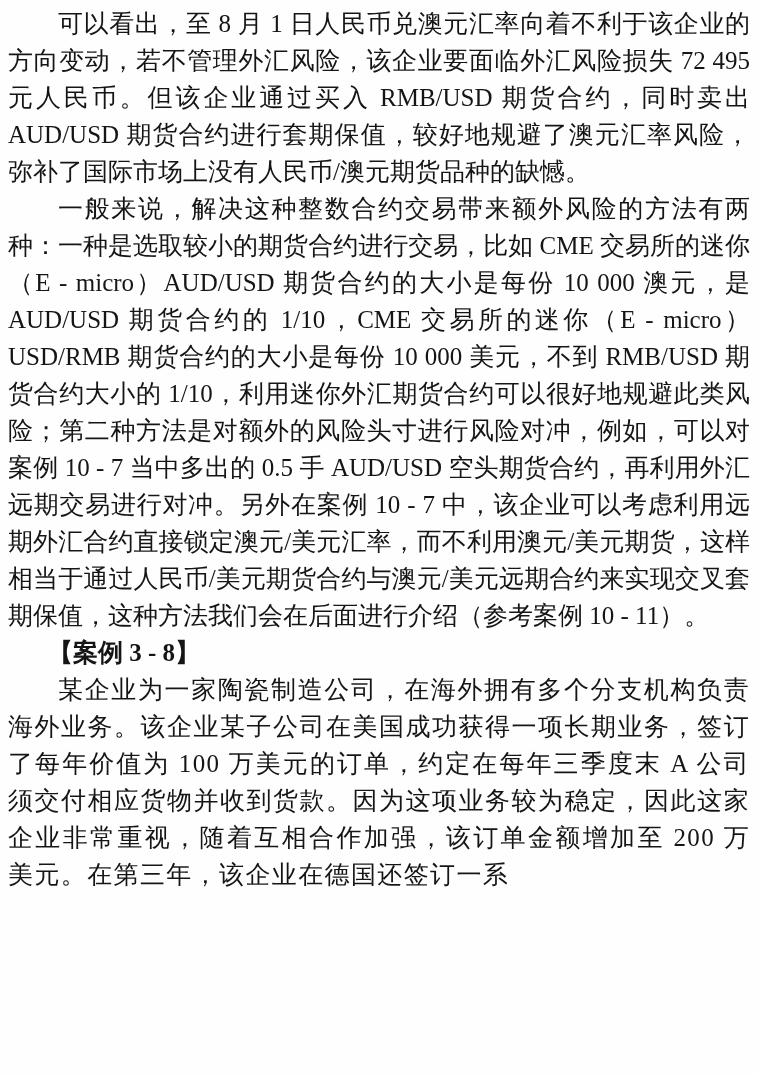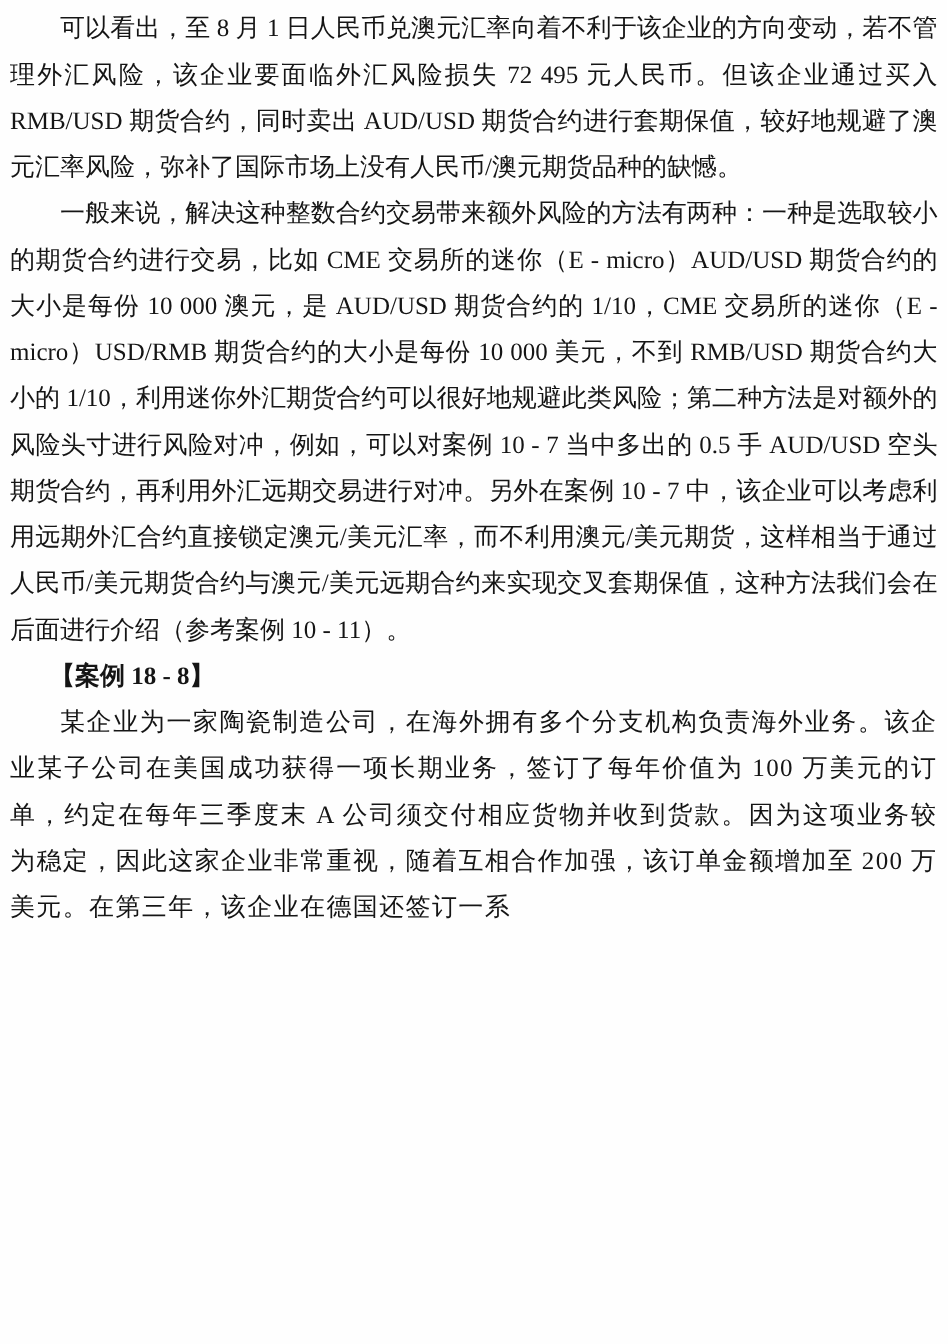--- a/index.html
+++ b/index.html
@@ -8,21 +8,21 @@
     background: #ffffff;
   }
   .page {
     position: relative;
     box-sizing: border-box;
     width: 758px;
     height: 1075px;
     background: #fefefe;
     color: #151515;
     font-family: "Liberation Serif", "DejaVu Serif", serif;
-    font-size: 20px;
+    font-size: 25px;
     line-height: 37px;
     padding: 5px 8px 0 8px;
     text-align: justify;
     overflow: hidden;
   }
   .para {
     margin: 0;
     text-indent: 2em;
     word-break: break-word;
   }
@@ -33,15 +33,15 @@
   .para.case {
     letter-spacing: 0.055em;
   }
 </style>
 </head>
 <body>
 
 <div class="page">
   <p class="para">可以看出，至 8 月 1 日人民币兑澳元汇率向着不利于该企业的方向变动，若不管理外汇风险，该企业要面临外汇风险损失 72 495 元人民币。但该企业通过买入 RMB/USD 期货合约，同时卖出 AUD/USD 期货合约进行套期保值，较好地规避了澳元汇率风险，弥补了国际市场上没有人民币/澳元期货品种的缺憾。</p>
   <p class="para">一般来说，解决这种整数合约交易带来额外风险的方法有两种：一种是选取较小的期货合约进行交易，比如 CME 交易所的迷你（E - micro）AUD/USD 期货合约的大小是每份 10 000 澳元，是 AUD/USD 期货合约的 1/10，CME 交易所的迷你（E - micro）USD/RMB 期货合约的大小是每份 10 000 美元，不到 RMB/USD 期货合约大小的 1/10，利用迷你外汇期货合约可以很好地规避此类风险；第二种方法是对额外的风险头寸进行风险对冲，例如，可以对案例 10 - 7 当中多出的 0.5 手 AUD/USD 空头期货合约，再利用外汇远期交易进行对冲。另外在案例 10 - 7 中，该企业可以考虑利用远期外汇合约直接锁定澳元/美元汇率，而不利用澳元/美元期货，这样相当于通过人民币/美元期货合约与澳元/美元远期合约来实现交叉套期保值，这种方法我们会在后面进行介绍（参考案例 10 - 11）。</p>
-  <p class="para heading">【案例 18 - 8】</p>
+  <p class="para heading">【案例 3 - 8】</p>
   <p class="para case">某企业为一家陶瓷制造公司，在海外拥有多个分支机构负责海外业务。该企业某子公司在美国成功获得一项长期业务，签订了每年价值为 100 万美元的订单，约定在每年三季度末 A 公司须交付相应货物并收到货款。因为这项业务较为稳定，因此这家企业非常重视，随着互相合作加强，该订单金额增加至 200 万美元。在第三年，该企业在德国还签订一系</p>
 </div>
 
 </body></html>

